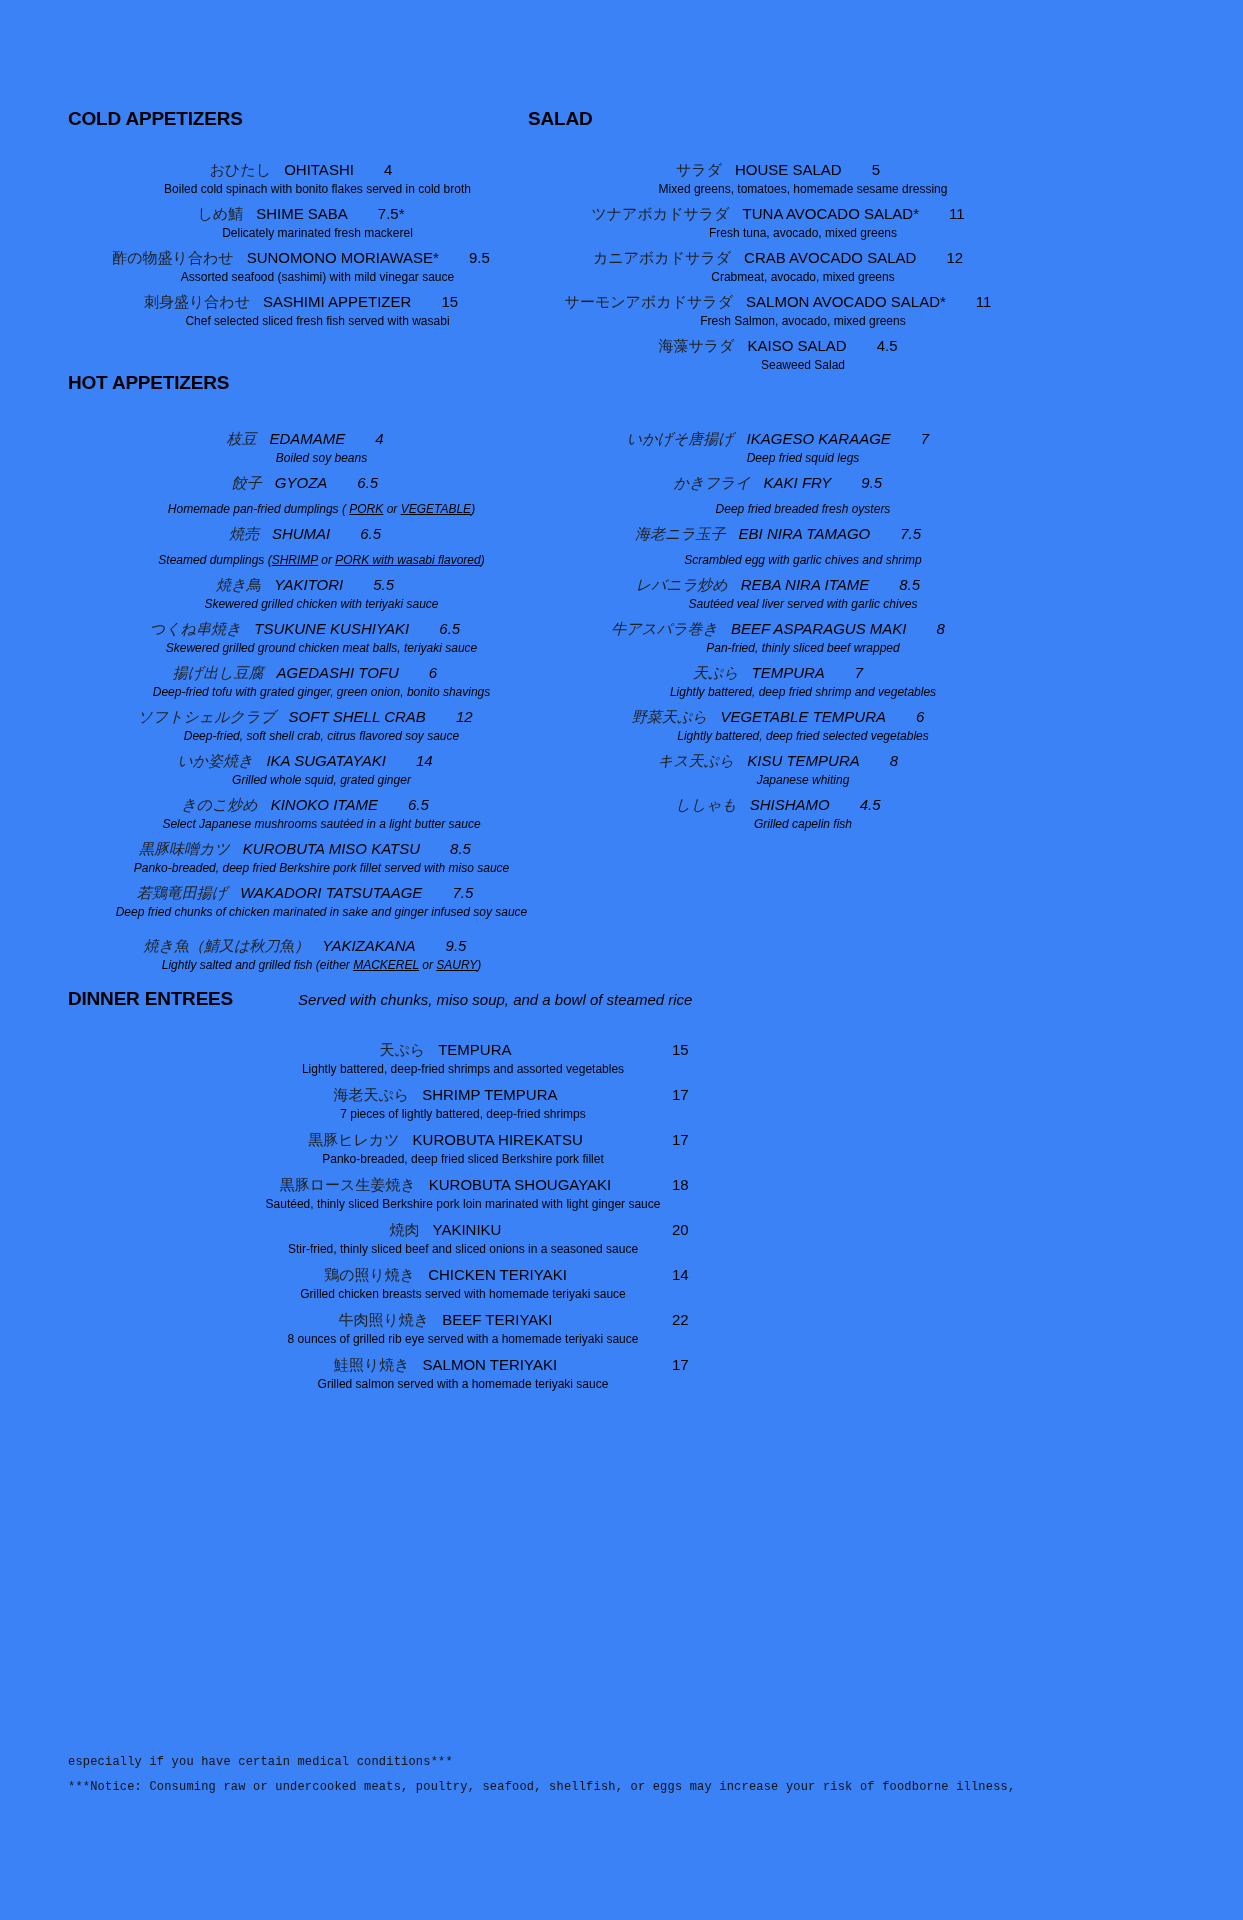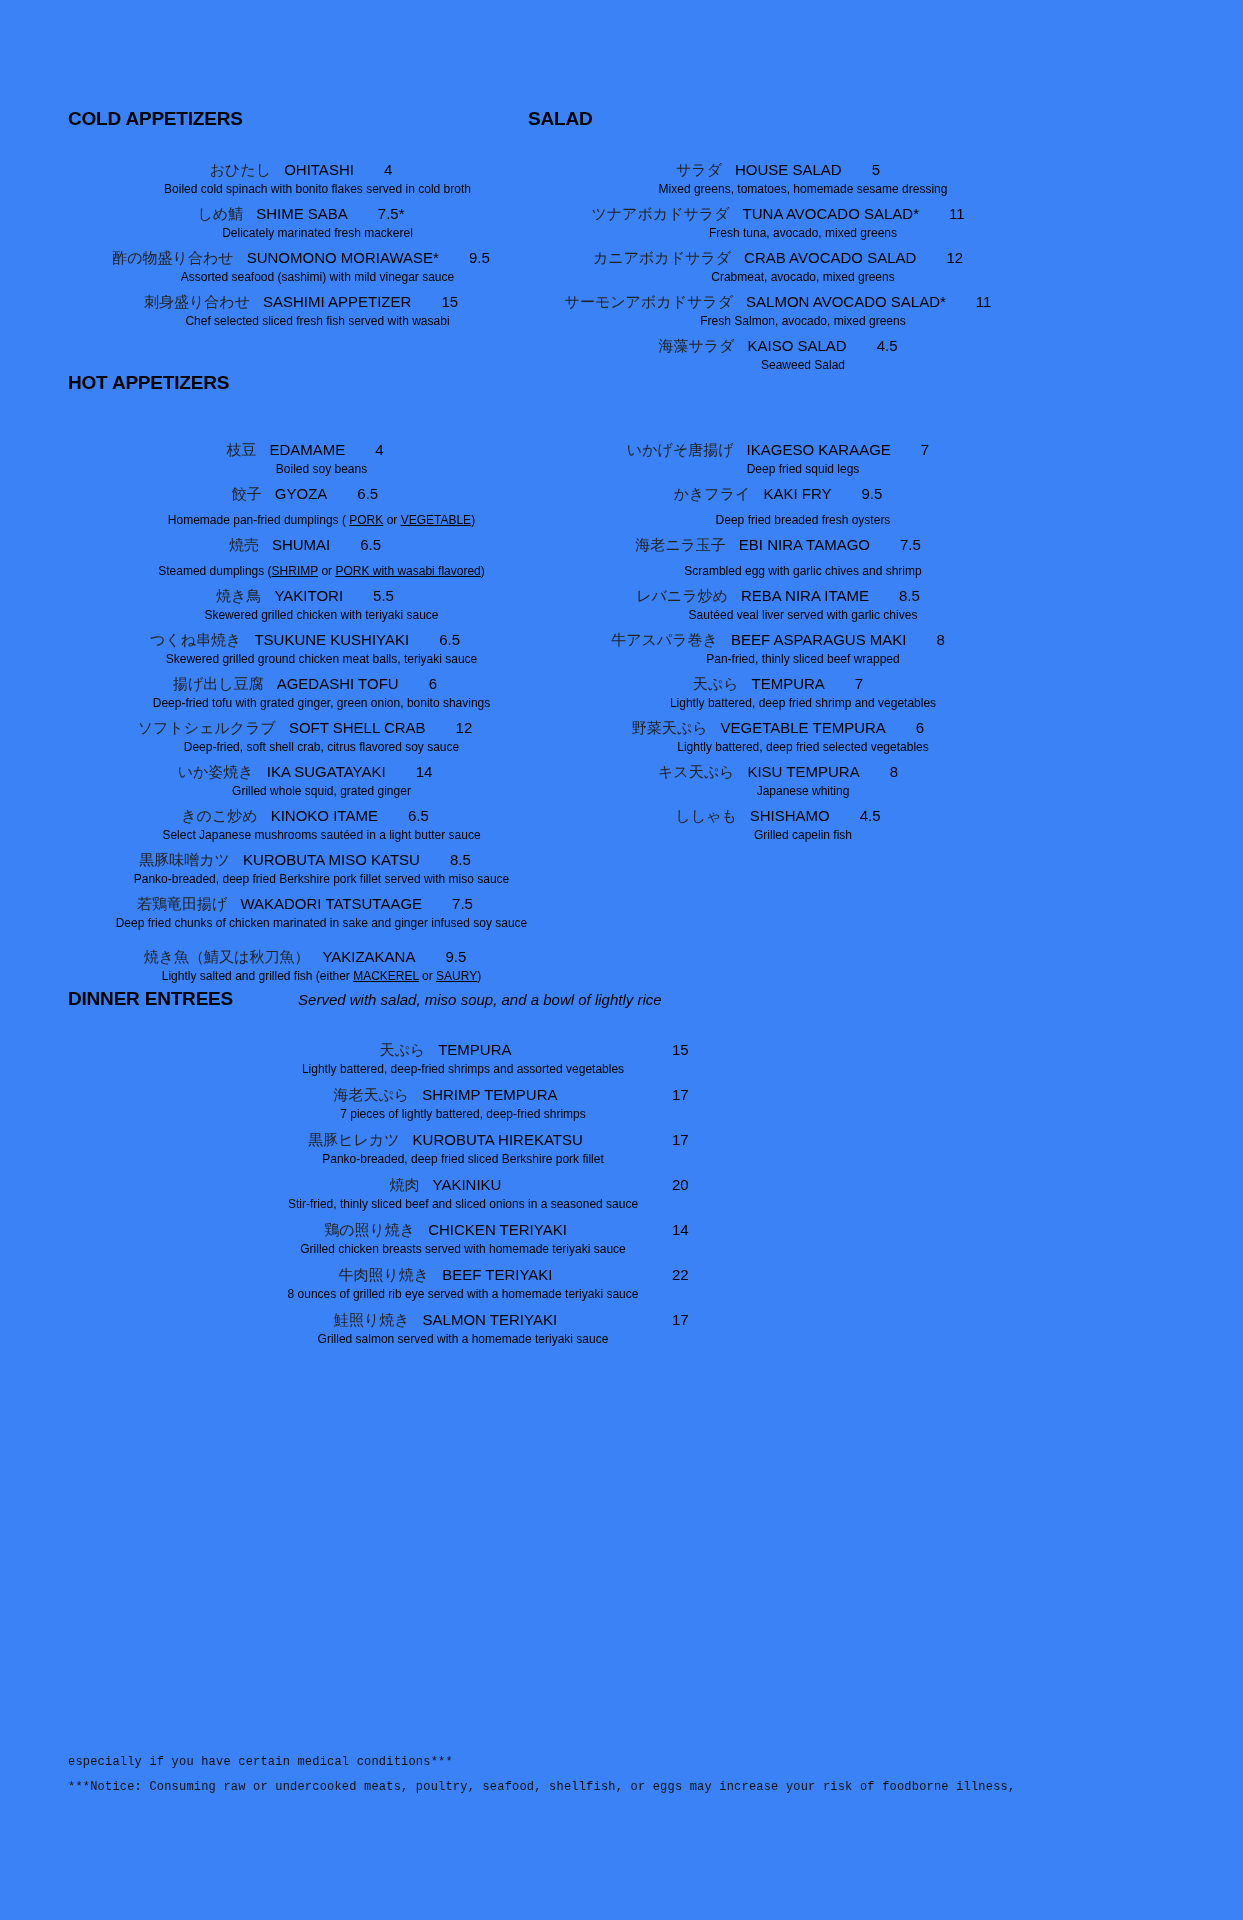--- a/index.html
+++ b/index.html
@@ -14,21 +14,21 @@
   .sec-cold  { position:absolute; left:68px;  top:108px; width:452px; }
   .sec-salad { position:absolute; left:528px; top:108px; width:500px; }
   .sec-hot   { position:absolute; left:68px;  top:372px; width:1140px; }
   .sec-dinner{ position:absolute; left:68px;  top:988px; width:680px; }
   .sec-footer{ position:absolute; left:68px;  top:1750px; width:1110px; }
 
   .items { margin-top:30px; }
   .two-col { display:flex; margin-top:30px; }
   .two-col .col-a { width:460px; }
   .two-col .col-b { width:500px; }
-  .two-col .items { margin-top:16px; }
+  .two-col .items { margin-top:5px;font-style:italic; }
 
   .item { margin-bottom:5px;text-align:center; }
   .item.spread .item-desc { margin-top:7px; }
   .item.gap-before { margin-top:14px; }
   .item-name { font-size:15px; line-height:19px; white-space:nowrap; }
   .item-desc { font-size:12px; line-height:19px; padding-left:47px; }
   .jp { font-family:"DejaVu Serif", serif; margin-right:13px; color:#222; }
   .en { font-family:"Liberation Sans", sans-serif; }
   .price { margin-left:30px; }
   .u { text-decoration:underline; }
@@ -197,34 +197,38 @@
               <div class="item-desc"><span>Grilled capelin fish</span></div>
             </div>
           </div>
       </div>
     </div>
   </section>
 
   <section class="sec-dinner">
     <div class="dinner-head">
       <h2 class="sec-title">DINNER ENTREES</h2>
-      <span class="dinner-sub">Served with salad, miso soup, and a bowl of lightly rice</span>
+      <span class="dinner-sub">Served with chunks, miso soup, and a bowl of steamed rice</span>
     </div>
     <div class="items dinner-items">
         <div class="item">
           <div class="item-name"><span class="jp">天ぷら</span><span class="en">TEMPURA</span><span class="price">15</span></div>
           <div class="item-desc"><span>Lightly battered, deep-fried shrimps and assorted vegetables</span></div>
         </div>
         <div class="item">
           <div class="item-name"><span class="jp">海老天ぷら</span><span class="en">SHRIMP TEMPURA</span><span class="price">17</span></div>
           <div class="item-desc"><span>7 pieces of lightly battered, deep-fried shrimps</span></div>
         </div>
         <div class="item">
           <div class="item-name"><span class="jp">黒豚ヒレカツ</span><span class="en">KUROBUTA HIREKATSU</span><span class="price">17</span></div>
           <div class="item-desc"><span>Panko-breaded, deep fried sliced Berkshire pork fillet</span></div>
+        </div>
+        <div class="item">
+          <div class="item-name"><span class="jp">黒豚ロース生姜焼き</span><span class="en">KUROBUTA SHOUGAYAKI</span><span class="price">18</span></div>
+          <div class="item-desc"><span>Sautéed, thinly sliced Berkshire pork loin marinated with light ginger sauce</span></div>
         </div>
         <div class="item">
           <div class="item-name"><span class="jp">焼肉</span><span class="en">YAKINIKU</span><span class="price">20</span></div>
           <div class="item-desc"><span>Stir-fried, thinly sliced beef and sliced onions in a seasoned sauce</span></div>
         </div>
         <div class="item">
           <div class="item-name"><span class="jp">鶏の照り焼き</span><span class="en">CHICKEN TERIYAKI</span><span class="price">14</span></div>
           <div class="item-desc"><span>Grilled chicken breasts served with homemade teriyaki sauce</span></div>
         </div>
         <div class="item">

